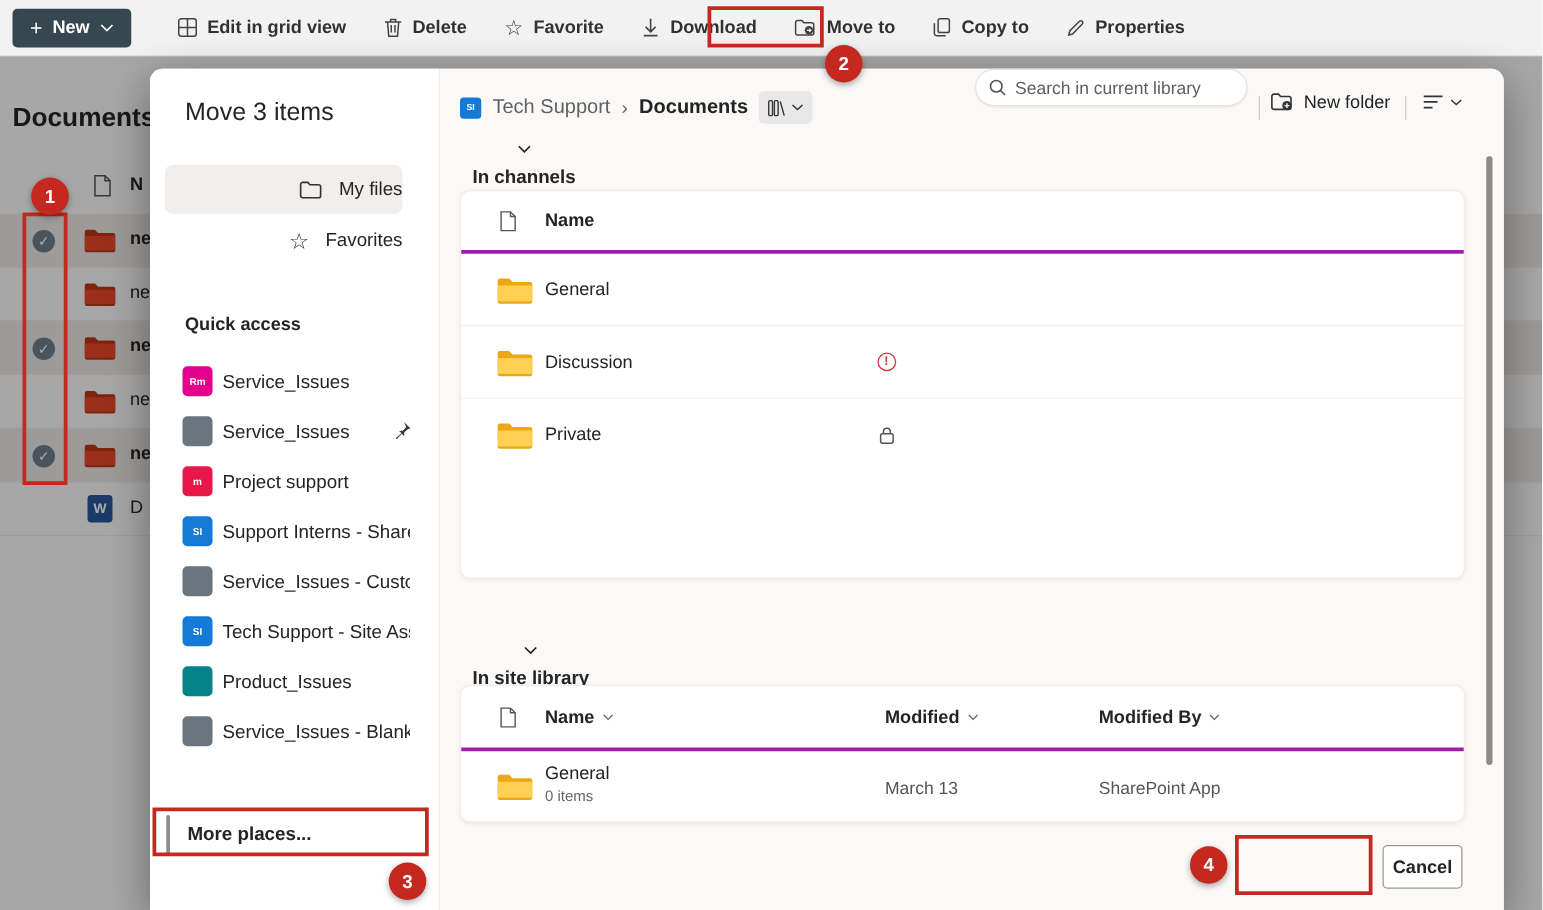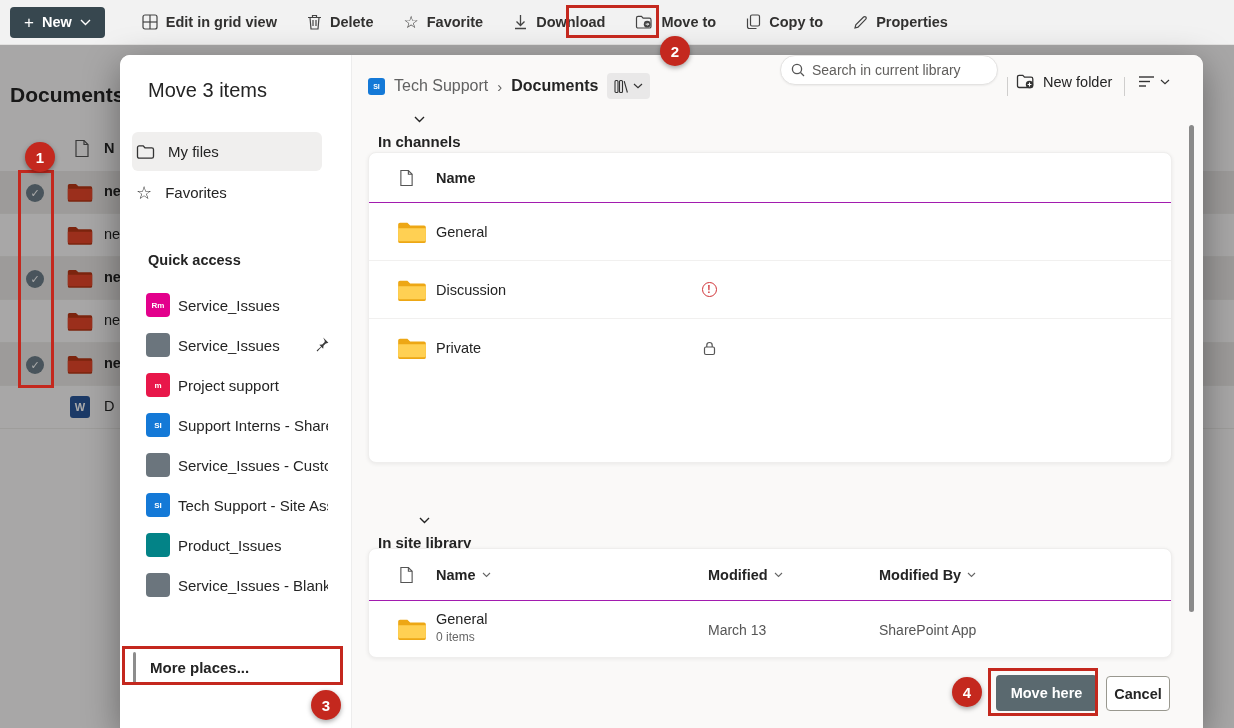--- a/index.html
+++ b/index.html
@@ -35,21 +35,21 @@
              color:#fff; font-size:11px; font-weight:700; display:flex; align-items:center; justify-content:center; }
   .dim { position:absolute; left:0; top:45px; right:0; bottom:0; background:rgba(0,0,0,0.33); z-index:10; }
 
   
   .modal { position:absolute; left:120px; top:55px; width:1083px; height:673px; background:#fff;
            border-radius:10px 10px 0 0; box-shadow:0 10px 36px rgba(0,0,0,0.38); z-index:20; display:flex; }
   .side { width:232px; position:relative; background:#fff; border-right:1px solid #ededed;
           border-radius:10px 0 0 0; flex:none; }
   .side-title { position:absolute; left:28px; top:24px; font-size:20px; font-weight:400; }
   .nav-item { position:absolute; left:12px; width:190px; height:39px; border-radius:6px;
-              display:flex; align-items:center; gap:13px; padding-left:4px; font-size:15px; cursor:pointer; }
+              display:flex; align-items:center; gap:13px; padding-left:4px; font-size:15px; cursor:pointer;justify-content:flex-end; }
   .nav-item.active { background:#f0efee; }
   .qa-label { position:absolute; left:28px; top:197px; font-size:14.5px; font-weight:700; }
   .qa-item { position:absolute; left:0; width:232px; height:40px; display:flex; align-items:center; cursor:pointer; }
   .tile { width:24px; height:24px; border-radius:4px; margin-left:26px; flex:none;
           color:#fff; font-size:8px; font-weight:700; display:flex; align-items:center; justify-content:center; }
   .qa-text { margin-left:8px; font-size:15px; color:#242424; white-space:nowrap; overflow:hidden; max-width:150px; }
   .pin { position:absolute; right:22px; top:11px; }
   .more-places { position:absolute; left:0; top:593px; width:232px; height:38px; display:flex; align-items:center; cursor:pointer; }
   .more-places span.txt { margin-left:30px; font-size:15px; font-weight:700; color:#242424; }
   .side-thumb { position:absolute; left:13px; top:597px; width:3px; height:31px; background:#8d8d8d; border-radius:2px; }
@@ -67,21 +67,21 @@
   .search input { border:none; outline:none; background:transparent; font-size:14px; color:#242424; width:160px;
                   font-family:"Liberation Sans",sans-serif; }
   .search input::placeholder { color:#605e5c; }
   .hdr-div { position:absolute; top:22px; width:1px; height:19px; background:#cfcecd; }
   .newfolder { position:absolute; left:664px; top:18px; display:flex; align-items:center; gap:8px; font-size:14.5px; cursor:pointer; }
   .viewopts { position:absolute; left:786px; top:20px; display:flex; align-items:center; gap:5px; cursor:pointer; }
 
   .sec-label { position:absolute; display:flex; align-items:center; gap:10px; font-size:15px; font-weight:700; cursor:pointer;flex-direction:column; }
   .card { position:absolute; left:16px; width:804px; background:#fff; border-radius:8px;
           border:1px solid #efeeed; box-shadow:0 1px 4px rgba(0,0,0,0.07); }
-  .card-head { position:relative; height:50px; border-bottom:1px solid #a21caf; display:flex; align-items:center; }
+  .card-head { position:relative; height:50px; border-bottom:3px solid #a21caf; display:flex; align-items:center; }
   .card-head .file-ic { position:absolute; left:30px; }
   .col { position:absolute; display:flex; align-items:center; gap:6px; font-size:14.5px; font-weight:600; cursor:pointer; }
   .chan-row { position:relative; height:58px; border-bottom:1px solid #f1f0ef; display:flex; align-items:center; cursor:pointer; }
   .chan-row:last-child { border-bottom:none; }
   .chan-row .folder { position:absolute; left:28px; top:17px; }
   .chan-row .rname { position:absolute; left:67px; font-size:14.5px; color:#242424; }
   .rstatus { position:absolute; left:330px; width:20px; display:flex; justify-content:center; }
   .err-ic { width:15px; height:15px; border:1.6px solid #d13438; border-radius:50%; color:#d13438; font-size:10px;
             font-weight:700; display:flex; align-items:center; justify-content:center; }
   .lib-row { position:relative; height:57px; display:flex; align-items:center; cursor:pointer; }
@@ -484,21 +484,20 @@
           </span>
           <span class="nm-stack">
             <div class="nm">General</div>
             <div class="cnt">0 items</div>
           </span>
           <span class="cell" style="left:339px;">March 13</span>
           <span class="cell" style="left:510px;">SharePoint App</span>
         </div>
       </div>
 
-      <div class="btn-move" style="background-color: rgb(90, 105, 111);">Move here</div>
       <div class="btn-cancel">Cancel</div>
 
       <div class="modal-thumb"></div>
     </div>
   </div>
 
   <div class="anno abox" style="left: 18px; top: 170px; width: 36px; height: 218px; border-color: rgb(196, 40, 30);"></div>
   <div class="anno abadge" style="left: 25px; top: 142px; background-color: rgb(196, 40, 30);">1</div>
 
   <div class="anno abox" style="left: 566px; top: 5px; width: 93px; height: 33px; border-color: rgb(196, 40, 30);"></div>

